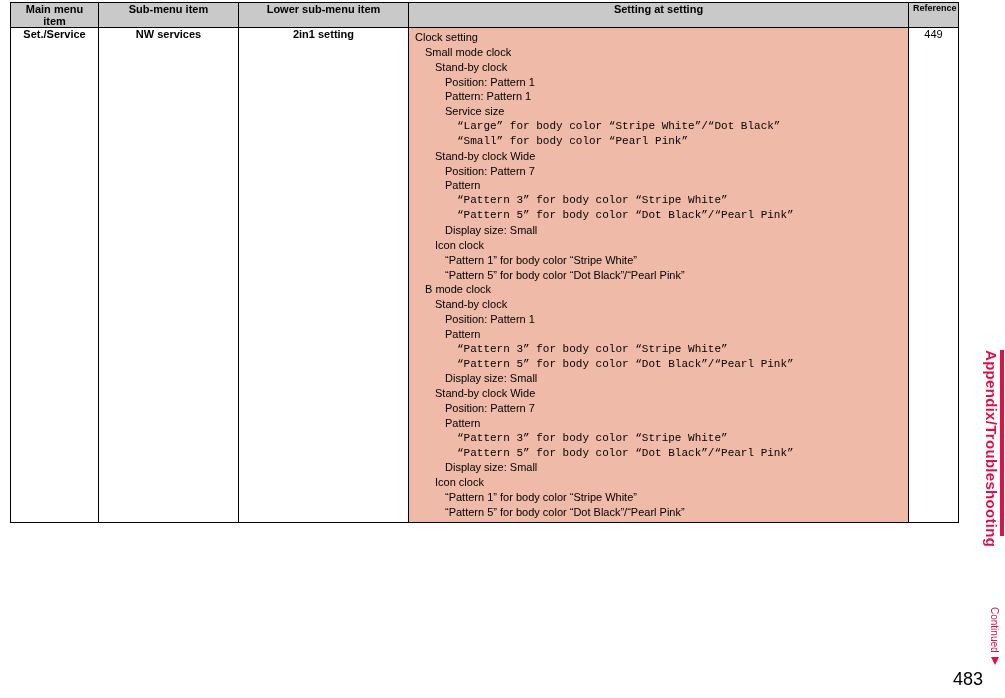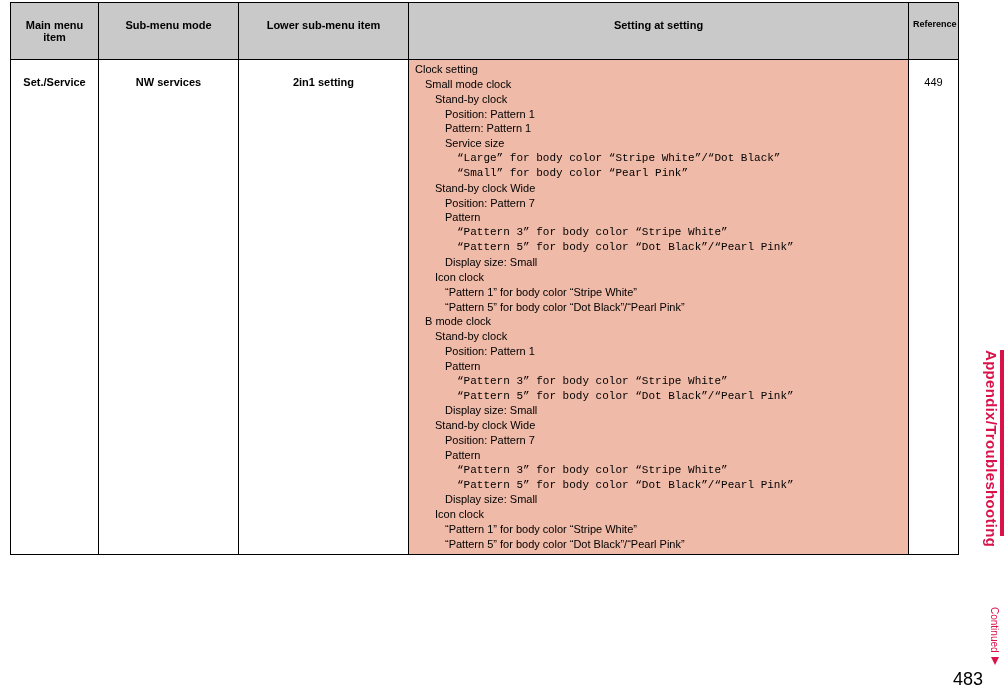--- a/index.html
+++ b/index.html
@@ -20,21 +20,21 @@
     width: 948px;
   }
   table {
     border-collapse: collapse;
     width: 100%;
     table-layout: fixed;
   }
   th, td {
     border: 1px solid #000;
     vertical-align: top;
-    padding: 16px 4px;
+    padding: 0 4px;
     text-align: center;
   }
   th {
     background: #c9c9c9;
     font-weight: bold;
     font-size: 11px;
   }
   th.ref {
     font-size: 9px;
   }
@@ -114,21 +114,21 @@
     <colgroup>
       <col style="width:88px">
       <col style="width:140px">
       <col style="width:170px">
       <col style="width:500px">
       <col style="width:50px">
     </colgroup>
     <thead>
       <tr>
         <th>Main menu item</th>
-        <th>Sub-menu mode</th>
+        <th>Sub-menu item</th>
         <th>Lower sub-menu item</th>
         <th>Setting at setting</th>
         <th class="ref">Reference</th>
       </tr>
     </thead>
     <tbody>
       <tr>
         <td class="mm">Set./Service</td>
         <td class="sm">NW services</td>
         <td class="lsm">2in1 setting</td>

